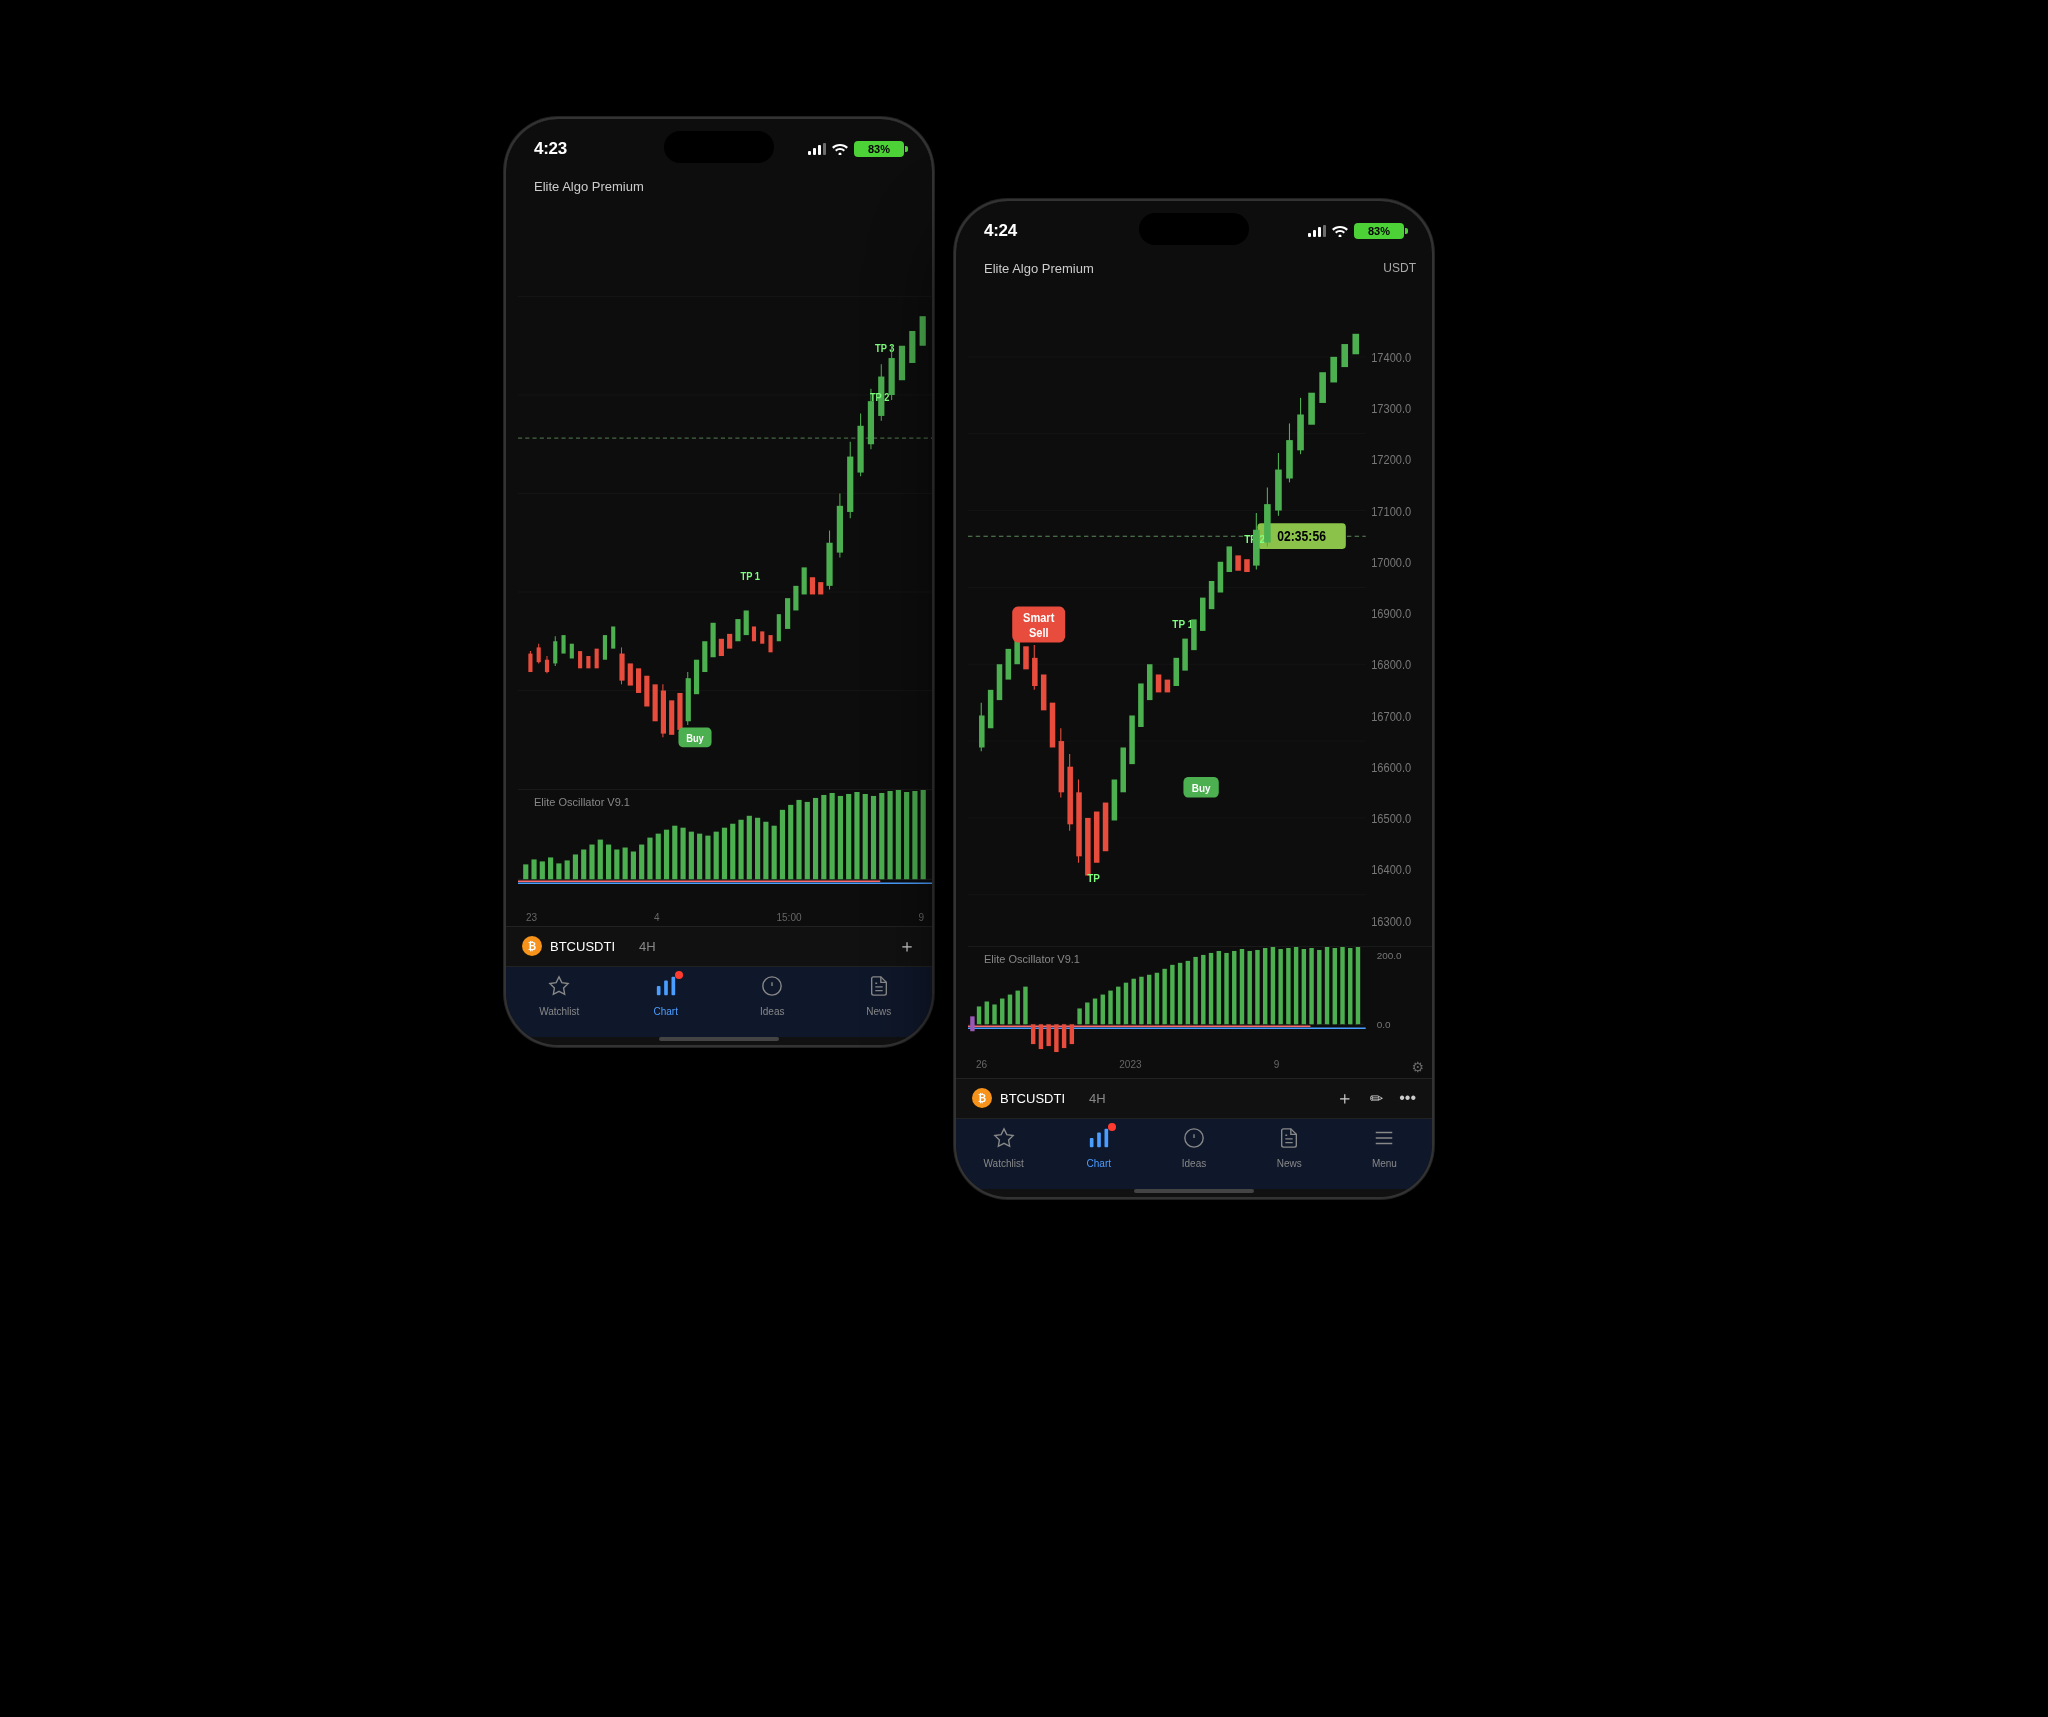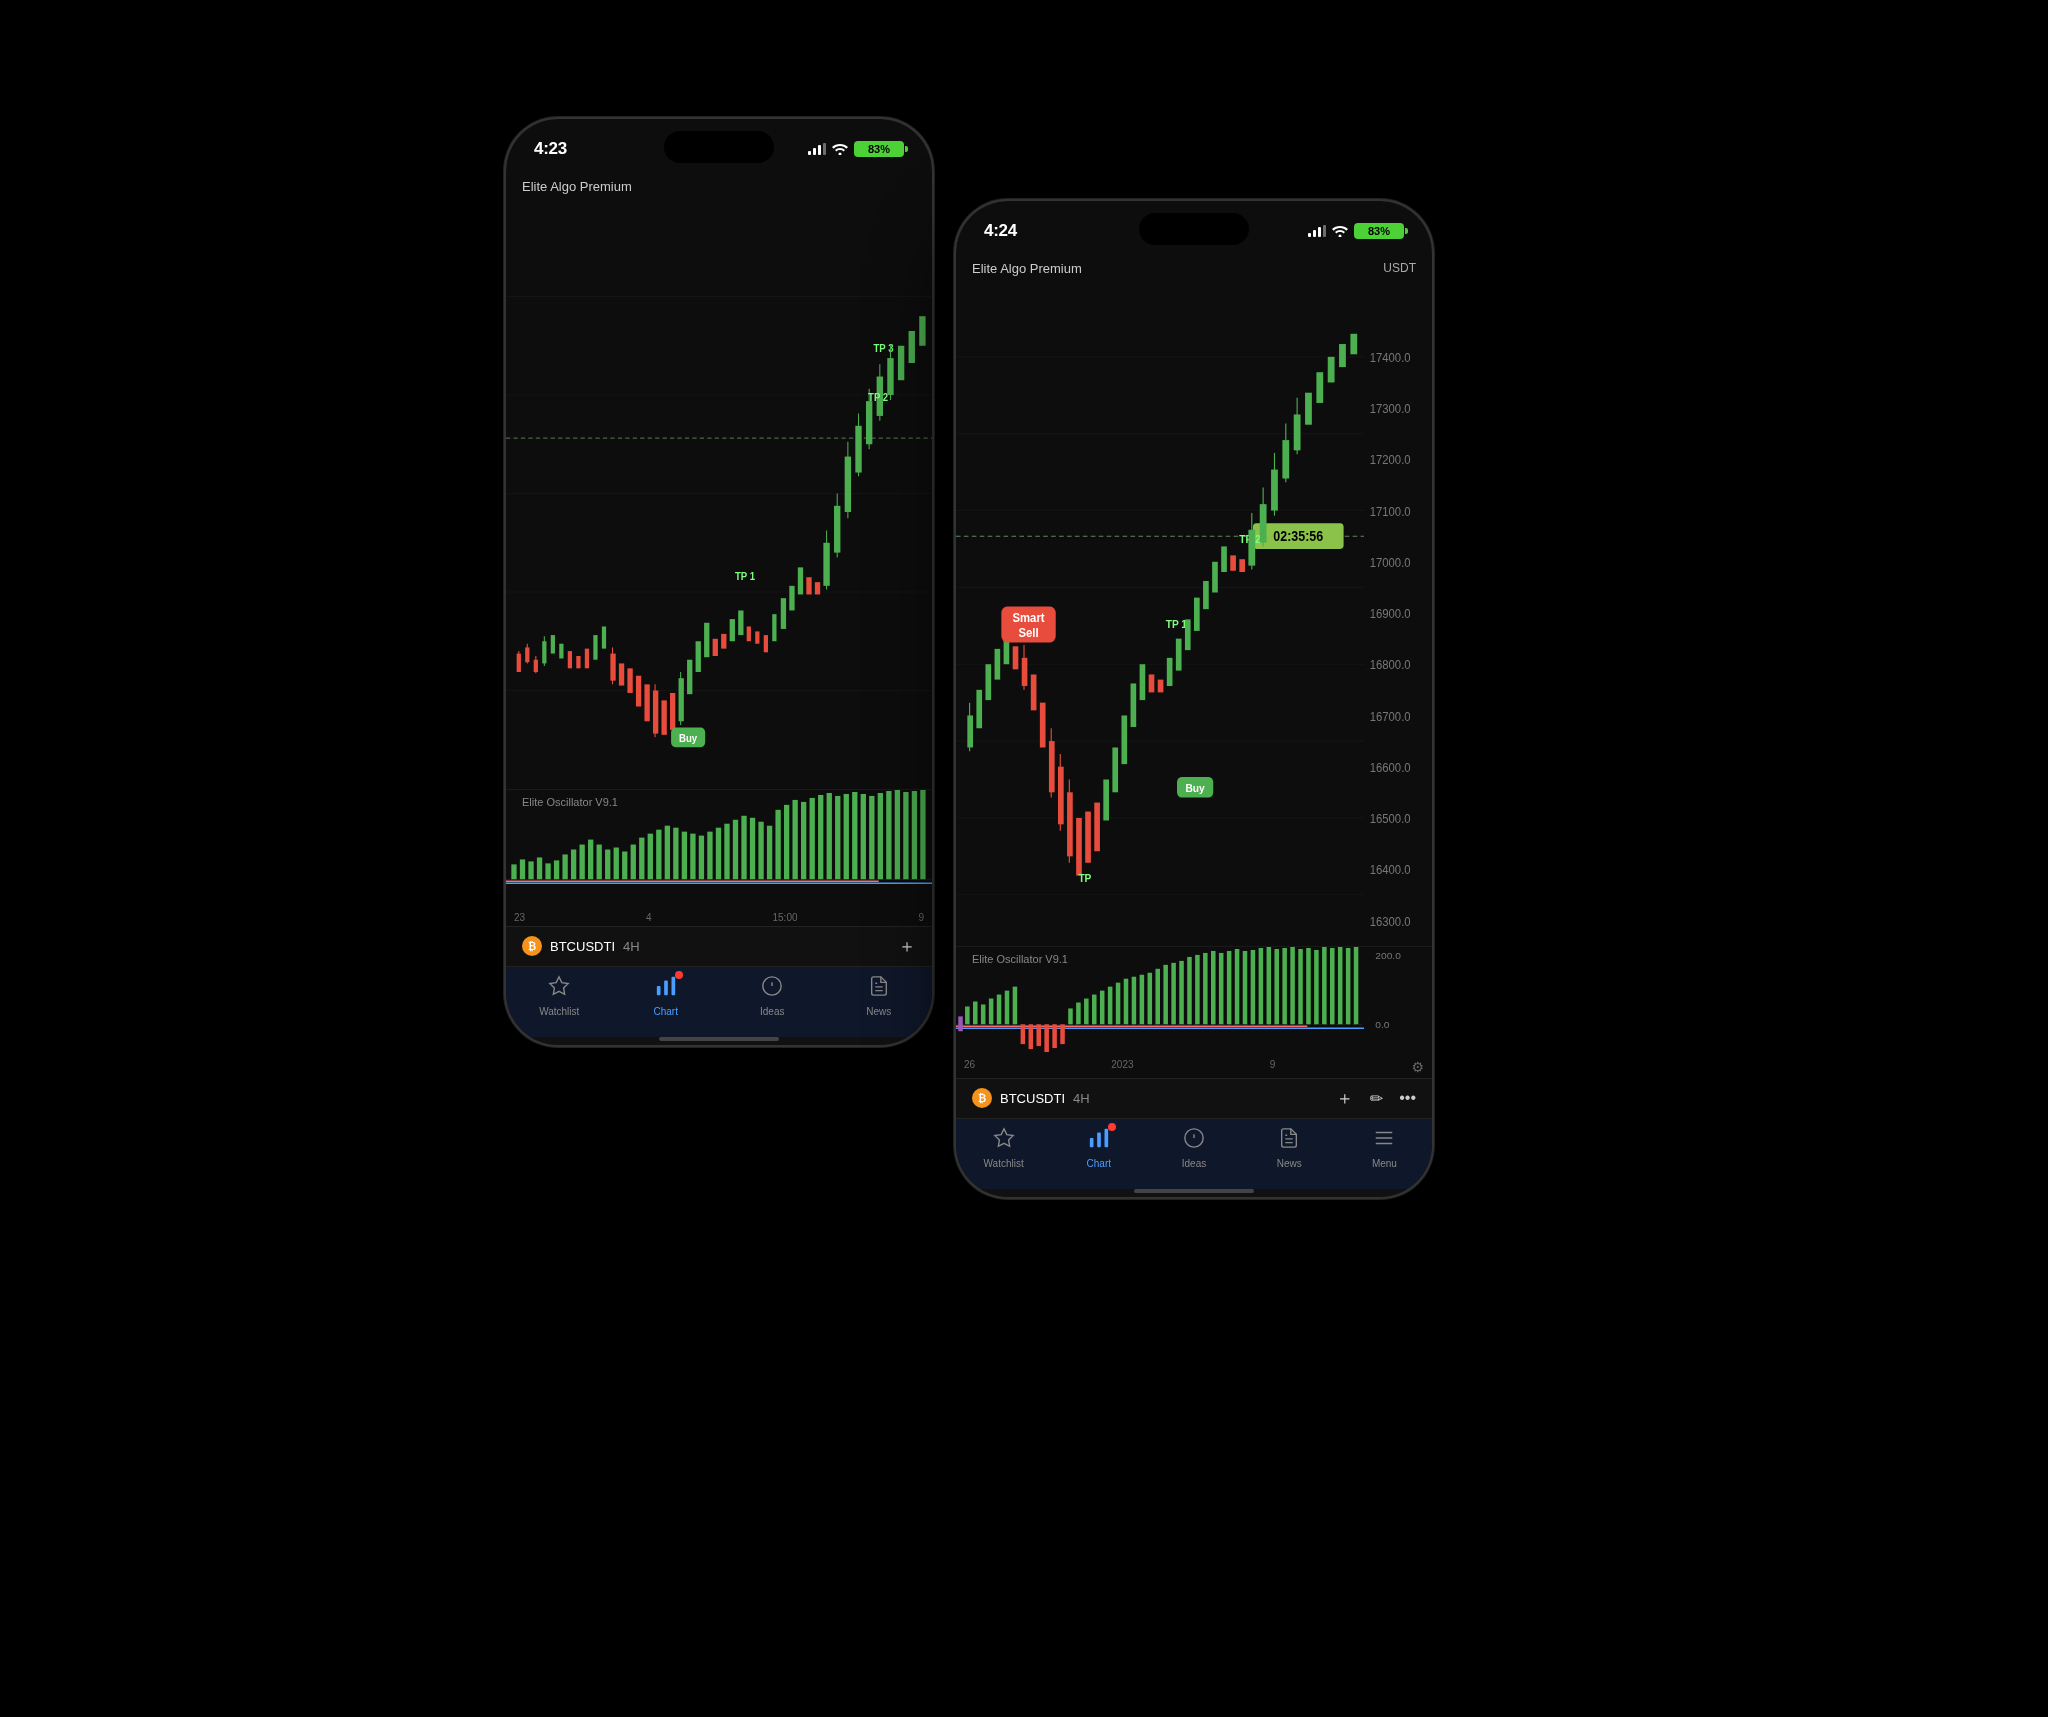--- a/index.html
+++ b/index.html
@@ -244,21 +244,21 @@
 
     .ticker-text {
       font-size: 13px;
       color: #fff;
       font-weight: 500;
     }
 
     .ticker-timeframe {
       font-size: 13px;
       color: #888;
-      margin-left: 0;
+      margin-left: 16px;
     }
 
     .ticker-actions {
       margin-left: auto;
       display: flex;
       align-items: center;
       gap: 16px;
     }
 
     .ticker-action-btn {
@@ -339,20 +339,21 @@
       color: #666;
       background: #0d0d0d;
       flex-shrink: 0;
     }
 
     .chart-area-wrapper {
       flex: 1;
       display: flex;
       flex-direction: column;
       overflow: hidden;
+      margin-left: 12px;
     }
   </style>
 </head>
 <body>
 
 <div class="scene">
 
   <div class="phone phone-left">
     <div class="dynamic-island"></div>
     <div class="screen">

